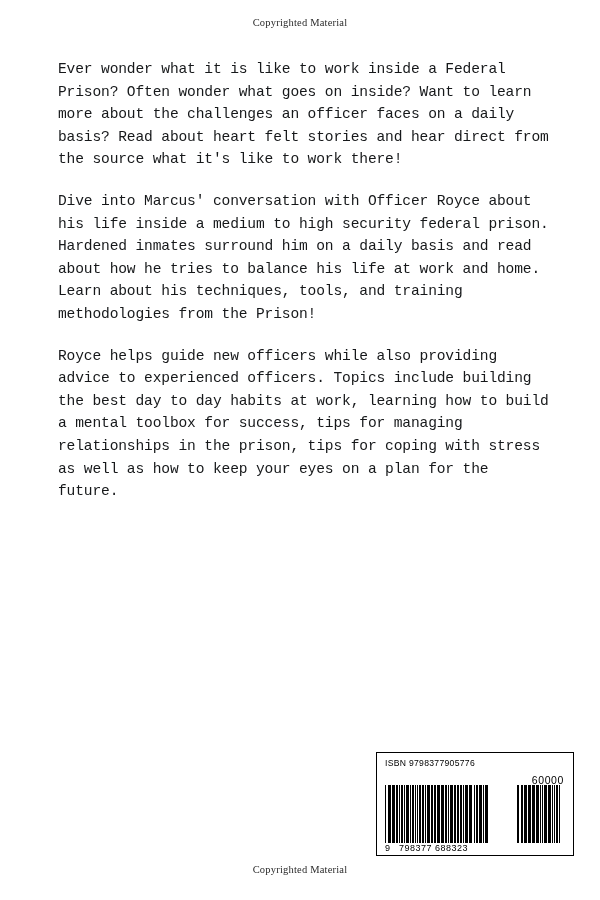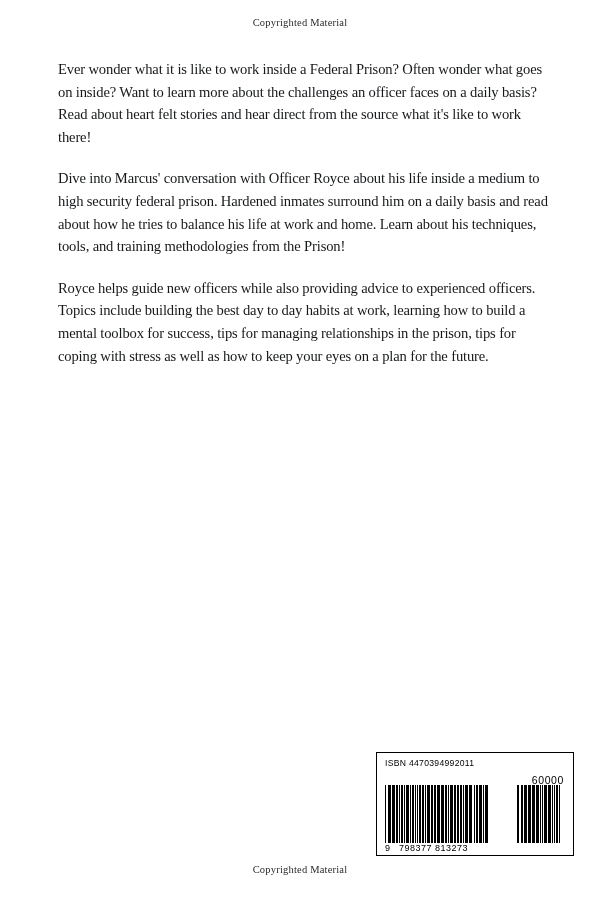--- a/index.html
+++ b/index.html
@@ -38,21 +38,21 @@
     position: absolute;
     left: 58px;
     top: 58px;
     width: 492px;
   }
   .para {
     font-size: 14.6px;
     line-height: 22.6px;
     color: #16181a;
     margin: 0 0 19px 0;
-    font-family: Liberation Serif, serif;
+    font-family: Liberation Mono, monospace;
     letter-spacing: -0.15px;
   }
   .para:last-child { margin-bottom: 0; }
 
   .barcode-box {
     position: absolute;
     left: 376px;
     top: 752px;
     width: 198px;
     height: 104px;
@@ -128,25 +128,25 @@
 
   <div class="watermark watermark-top">Copyrighted Material</div>
 
   <div class="blurb">
     <p class="para">Ever wonder what it is like to work inside a Federal Prison? Often wonder what goes on inside? Want to learn more about the challenges an officer faces on a daily basis? Read about heart felt stories and hear direct from the source what it's like to work there!</p>
     <p class="para">Dive into Marcus' conversation with Officer Royce about his life inside a medium to high security federal prison. Hardened inmates surround him on a daily basis and read about how he tries to balance his life at work and home. Learn about his techniques, tools, and training methodologies from the Prison!</p>
     <p class="para">Royce helps guide new officers while also providing advice to experienced officers. Topics include building the best day to day habits at work, learning how to build a mental toolbox for success, tips for managing relationships in the prison, tips for coping with stress as well as how to keep your eyes on a plan for the future.</p>
   </div>
 
   <div class="barcode-box">
-    <div class="isbn-text">ISBN 4470394992011</div>
+    <div class="isbn-text">ISBN 9798377905776</div>
     <div class="addon-text">60000</div>
     <div class="bars-main"><span style="width:1px"></span><span style="width:2px;background:#fff"></span><span style="width:3px"></span><span style="width:1px;background:#fff"></span><span style="width:3px"></span><span style="width:1px;background:#fff"></span><span style="width:2px"></span><span style="width:1px;background:#fff"></span><span style="width:1px"></span><span style="width:1px;background:#fff"></span><span style="width:2px"></span><span style="width:1px;background:#fff"></span><span style="width:1px"></span><span style="width:1px;background:#fff"></span><span style="width:3px"></span><span style="width:1px;background:#fff"></span><span style="width:1px"></span><span style="width:1px;background:#fff"></span><span style="width:2px"></span><span style="width:1px;background:#fff"></span><span style="width:1px"></span><span style="width:1px;background:#fff"></span><span style="width:1px"></span><span style="width:1px;background:#fff"></span><span style="width:2px"></span><span style="width:1px;background:#fff"></span><span style="width:2px"></span><span style="width:1px;background:#fff"></span><span style="width:1px"></span><span style="width:1px;background:#fff"></span><span style="width:3px"></span><span style="width:1px;background:#fff"></span><span style="width:2px"></span><span style="width:1px;background:#fff"></span><span style="width:2px"></span><span style="width:1px;background:#fff"></span><span style="width:3px"></span><span style="width:1px;background:#fff"></span><span style="width:3px"></span><span style="width:1px;background:#fff"></span><span style="width:2px"></span><span style="width:1px;background:#fff"></span><span style="width:1px"></span><span style="width:1px;background:#fff"></span><span style="width:3px"></span><span style="width:1px;background:#fff"></span><span style="width:2px"></span><span style="width:1px;background:#fff"></span><span style="width:2px"></span><span style="width:1px;background:#fff"></span><span style="width:2px"></span><span style="width:1px;background:#fff"></span><span style="width:1px"></span><span style="width:1px;background:#fff"></span><span style="width:3px"></span><span style="width:1px;background:#fff"></span><span style="width:3px"></span><span style="width:2px;background:#fff"></span><span style="width:1px"></span><span style="width:1px;background:#fff"></span><span style="width:2px"></span><span style="width:1px;background:#fff"></span><span style="width:3px"></span><span style="width:1px;background:#fff"></span><span style="width:1px"></span><span style="width:1px;background:#fff"></span><span style="width:3px"></span><span style="width:1px;background:#fff"></span></div>
     <div class="bars-addon"><span style="width:2px"></span><span style="width:2px;background:#fff"></span><span style="width:2px"></span><span style="width:1px;background:#fff"></span><span style="width:3px"></span><span style="width:1px;background:#fff"></span><span style="width:3px"></span><span style="width:1px;background:#fff"></span><span style="width:3px"></span><span style="width:1px;background:#fff"></span><span style="width:3px"></span><span style="width:1px;background:#fff"></span><span style="width:1px"></span><span style="width:1px;background:#fff"></span><span style="width:1px"></span><span style="width:1px;background:#fff"></span><span style="width:3px"></span><span style="width:1px;background:#fff"></span><span style="width:3px"></span><span style="width:1px;background:#fff"></span><span style="width:1px"></span><span style="width:1px;background:#fff"></span><span style="width:1px"></span><span style="width:1px;background:#fff"></span><span style="width:2px"></span><span style="width:1px;background:#fff"></span><span style="width:1px"></span><span style="width:1px;background:#fff"></span></div>
     <div class="digits-row">
       <span class="lead">9</span>
-      <span class="group">798377 813273</span>
+      <span class="group">798377 688323</span>
     </div>
   </div>
 
   <div class="watermark watermark-bottom">Copyrighted Material</div>
 
 </div>
 
 </body></html>

